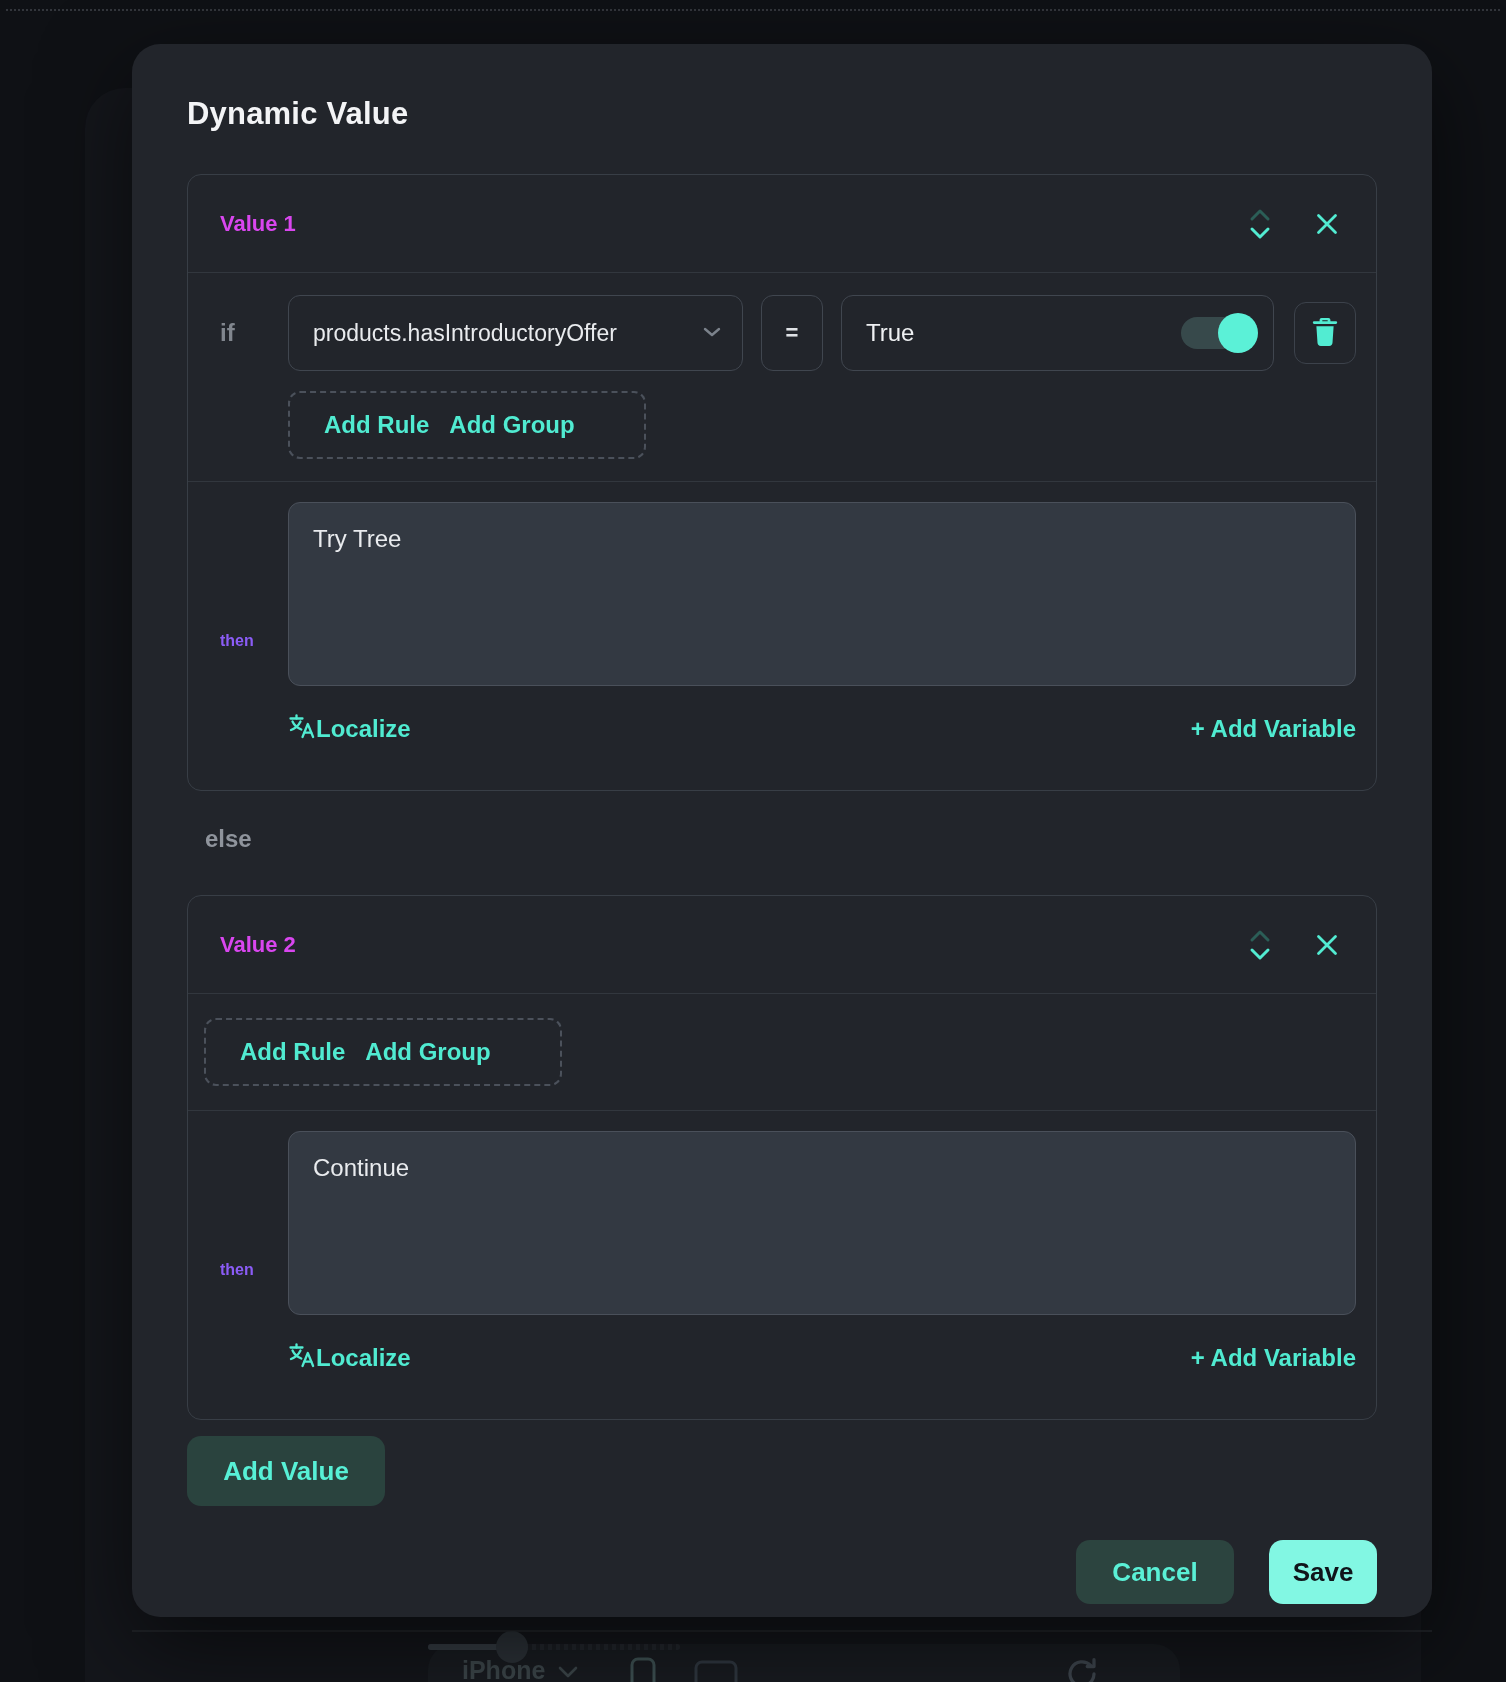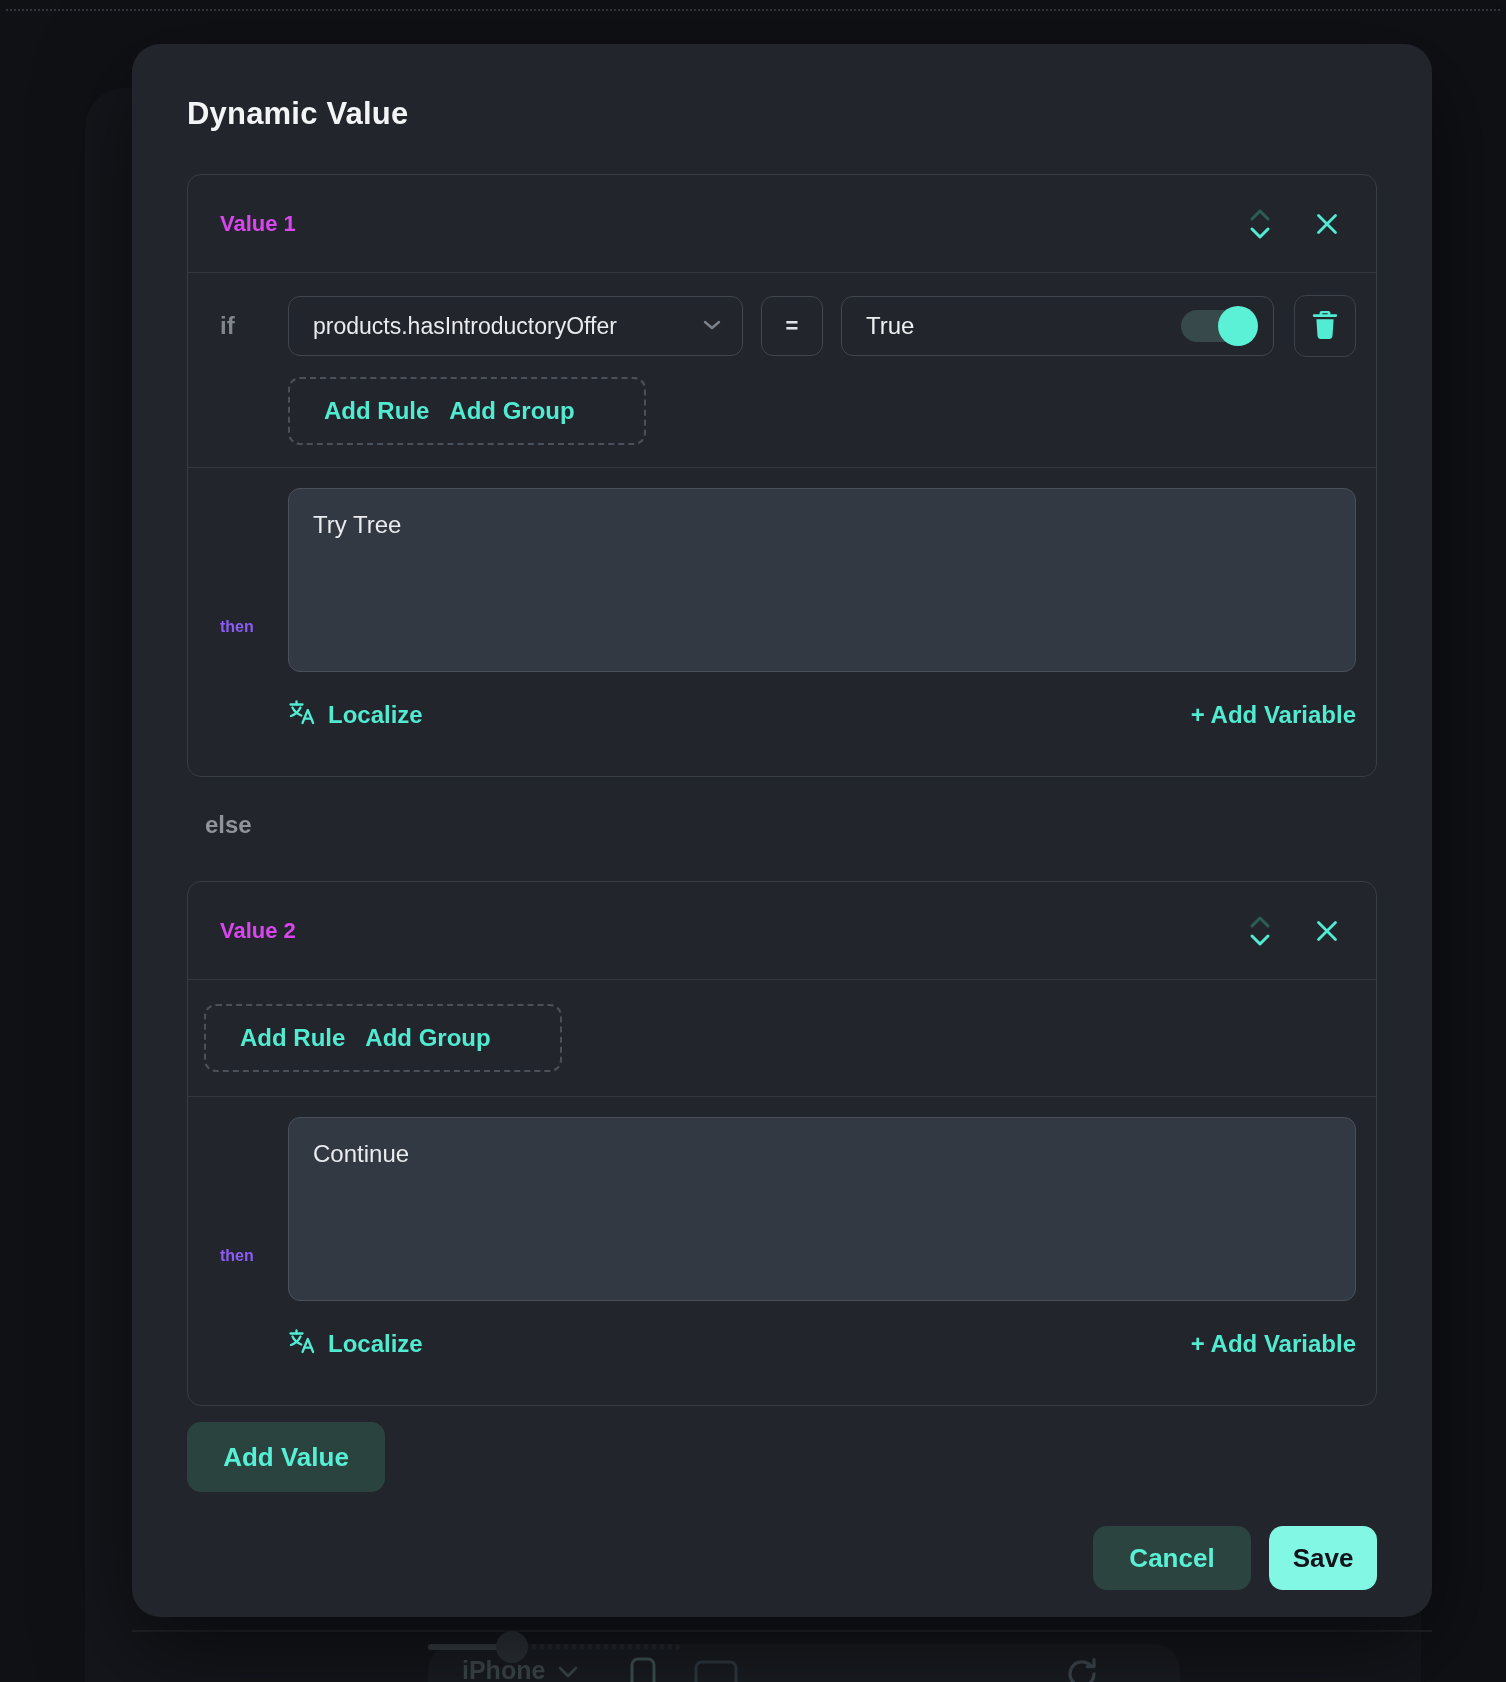--- a/index.html
+++ b/index.html
@@ -59,21 +59,21 @@
   }
   .vhead .spacer { flex:1; }
   .iconbtn { background:none; border:none; cursor:pointer; display:flex; align-items:center; justify-content:center; padding:0; }
   .sortbtn { margin-right:40px; }
   
   .ifsec { padding:22px 20px 22px 32px; }
   .ifsec2 { padding:24px 20px 24px 16px; }
   .ifrow { display:flex; align-items:center; }
   .iflabel { flex:0 0 50px; color:#81868e; font-size:24px; font-weight:600; }
   .field {
-    height:60px; border:1.5px solid #40464f; border-radius:12px;
+    height:76px; border:1.5px solid #40464f; border-radius:12px;
     display:flex; align-items:center; background:transparent;
   }
   .dropdown { flex:0 0 455px; margin-left:18px; padding:0 20px 0 24px; justify-content:space-between; cursor:pointer; }
   .dropdown .dd-text { color:#e9ebee; font-size:23px; }
   .opbox { flex:0 0 62px; margin-left:18px; justify-content:center; color:#dfe2e6; font-size:22px; font-weight:600; cursor:pointer; }
   .valfield { flex:1; margin-left:18px; padding:0 18px 0 24px; justify-content:space-between; cursor:pointer; }
   .valfield .val-text { color:#eef0f2; font-size:24px; }
   .toggle { position:relative; width:74px; height:32px; border-radius:16px; background:#37494b; cursor:pointer; }
   .toggle .knob { position:absolute; right:-3px; top:-4px; width:40px; height:40px; border-radius:50%; background:#5bf1d7; }
   .trashbtn {
@@ -95,29 +95,29 @@
   .thenlabel { flex:0 0 68px; color:#8b5cf6; font-size:16px; font-weight:600; padding-bottom:36px;margin-top:18px; }
   .txtarea {
     flex:1; height:184px; background:#333942; border:1.5px solid #4a505a;
     border-radius:12px; padding:22px 24px; color:#e9ebee; font-size:24px;
     cursor:text; overflow:hidden;
   }
   .underrow {
     margin:26px 0 0 68px; padding-bottom:44px;
     display:flex; align-items:center; justify-content:space-between;
   }
-  .localize { display:flex; align-items:center; gap:12px; }
+  .localize { display:flex; align-items:center; }
   
   .elselabel { margin:34px 0 34px 18px; color:#8f949c; font-size:24px; font-weight:600; }
   .addvalue {
     margin-top:16px; width:198px; height:70px; border:none; border-radius:14px;
     background:#2a433e; color:#57f0d6; font-size:26px; font-weight:700; cursor:pointer;
     font-family:Liberation Sans, sans-serif;
   }
-  .actions { margin-top:34px; display:flex; justify-content:flex-end; gap:18px; }
+  .actions { margin-top:34px; display:flex; justify-content:flex-end; gap:35px; }
   .btn { border:none; border-radius:14px; height:64px; font-size:26px; font-weight:700; cursor:pointer; font-family:"Liberation Sans",sans-serif; }
   .btn-cancel { width:158px; background:#2c443f; color:#5af0d6; }
   .btn-save { width:108px; background:#82f7e3; color:#10141a; }
 </style>
 </head>
 <body>
 
 <div class="stage">
   <div class="top-dotted"></div>
   <div class="under-panel"></div>

